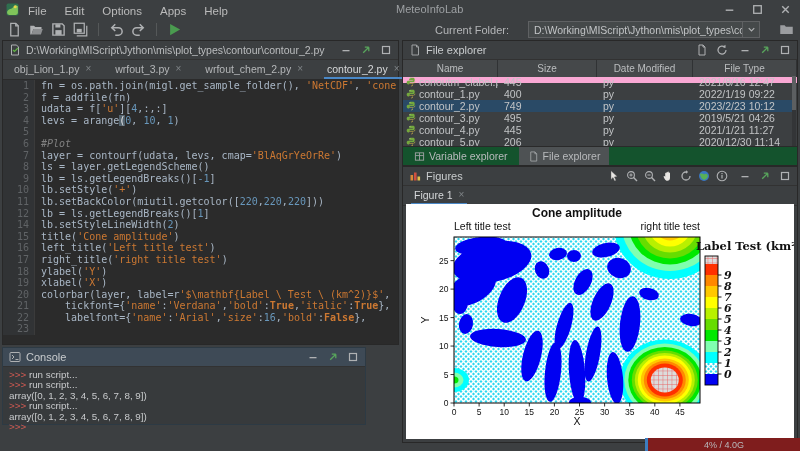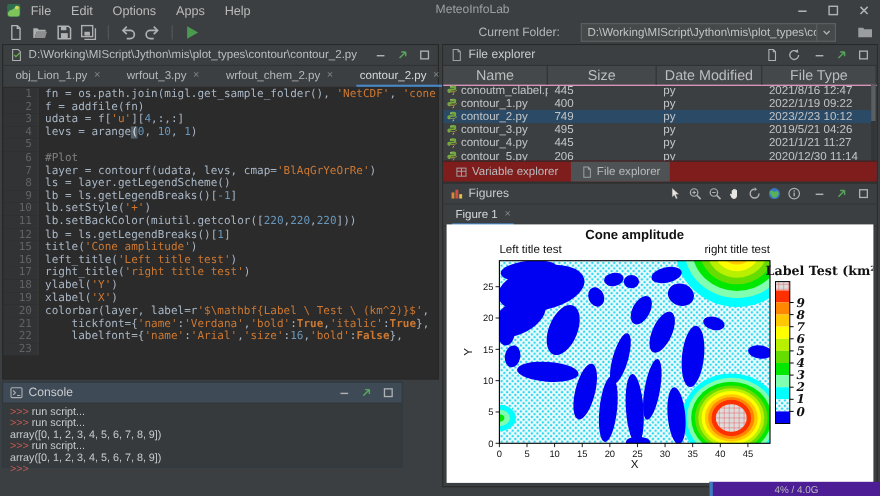--- a/index.html
+++ b/index.html
@@ -31,58 +31,58 @@
   #ed-path{flex:1;font-size:10.5px;color:#bbbdbf;white-space:nowrap;overflow:hidden}
   .tabbar{height:19px;background:#3c3f41;display:flex;align-items:stretch;padding-left:8px;gap:18px;border-bottom:1px solid #323232}
   .tab{display:flex;gap:6px;align-items:center;font-size:10.5px;color:#b5b7b9;padding:0 3px;border-bottom:2px solid transparent;box-sizing:border-box}
   .tab.active{border-bottom-color:#4a88c7;color:#d6d8da}
   .tab .x{color:#7f8487;font-size:10px}
   #code{position:absolute;top:38px;left:0;right:0;bottom:0;overflow:hidden;font-family:"DejaVu Sans Mono",monospace;background:#2b2b2b;padding-top:1px}
   .cl{display:flex;height:11.6px;line-height:11.6px;font-size:10px}
   .ln{width:26px;text-align:right;padding-right:5px;background:#313335;color:#606366;border-right:1px solid #3b3b3b;flex:none}
   .src{padding-left:6px;white-space:pre}
   .tk-p{color:#a9b7c6}.tk-s{color:#cc7832}.tk-n{color:#6897bb}
-  .tk-c{color:#808080;}.tk-k{color:#cc7832;font-weight:bold}
+  .tk-c{color:#808080;font-style:italic}.tk-k{color:#cc7832;font-weight:bold}
   .tk-x{color:#e6e8ea;background:#54636e}
   
   #console-panel{left:2px;top:347px;width:364px;height:78px;background:#373a3c;border-color:#2d3a44}
   #console-panel .phdr{background:#3e4a56}
   #con-lines{padding:3px 0 0 6px;font-family:Liberation Sans, sans-serif}
   .conl{height:10.4px;line-height:10.4px;font-size:9.8px;white-space:pre;color:#c9cbcd}
   .prompt{color:#d25a52}
   
   #fe-panel{left:402px;top:40px;width:396px;height:126px}
-  #fe-cols{height:17px;background:#45484a;display:grid;grid-template-columns:95px 99px 96px 1fr;font-size:13px;color:#bbbdbf;border-bottom:1px solid #f9a8d4}
+  #fe-cols{height:17px;background:#45484a;display:grid;grid-template-columns:95px 99px 96px 1fr;font-size:10px;color:#bbbdbf;border-bottom:6px solid #f9a8d4}
   .fe-col{display:flex;align-items:center;justify-content:center;border-right:1px solid #303234;overflow:hidden}
   #fe-rows{position:absolute;top:35px;left:0;right:5px;height:73px;overflow:hidden}
   .fe-row{display:grid;grid-template-columns:95px 99px 96px 1fr;height:12px;align-items:center;font-size:10.5px;color:#c2c4c6}
   .fe-row.sel{background:#2a4a66}
   .cell-name{display:flex;align-items:center;gap:3px;padding-left:3px;white-space:nowrap;overflow:hidden}
   .cell-name .ic{width:10px;height:10px}
   .cell{padding-left:6px;white-space:nowrap;overflow:hidden}
   #fe-scroll{position:absolute;right:1px;top:35px;width:4px;height:73px;background:#333537}
   #fe-thumb{width:4px;height:34px;background:#5c5f61}
-  #fe-tabs{position:absolute;bottom:0;left:0;right:0;height:18px;background:#7f1d1d;display:flex;align-items:center;padding-left:2px;gap:2px;border-top:1px solid #2a2a2a}
+  #fe-tabs{position:absolute;bottom:0;left:0;right:0;height:18px;background:#14532d;display:flex;align-items:center;padding-left:2px;gap:2px;border-top:1px solid #2a2a2a}
   .fe-tab{display:flex;align-items:center;gap:4px;height:18px;padding:0 9px;font-size:10.5px;color:#b8babc}
   .fe-tab.active{background:#4e5254}
   .fe-tab .ic{width:11px;height:11px}
   
   #fig-panel{left:402px;top:166px;width:396px;height:277px}
   #fig-toolbar{display:flex;gap:6px;align-items:center}
   #fig-toolbar .ic{width:12px;height:12px}
   #fig-canvas{position:absolute;left:3px;right:3px;top:37px;bottom:3px;background:#ffffff}
   #figsvg{position:absolute;left:0;top:0}
   .axt{font:8.5px "Liberation Sans",sans-serif;fill:#111}
   .cbt{font:italic bold 11px "DejaVu Serif",serif;fill:#111}
   .cbl{font:bold 11.5px "DejaVu Serif",serif;fill:#111}
   .ftit{font:bold 12px "Liberation Sans",sans-serif;fill:#111}
   .fsub{font:10.5px "Liberation Sans",sans-serif;fill:#111}
   .faxis{font:10.5px "Liberation Sans",sans-serif;fill:#111}
   
-  #mem{position:absolute;right:0;bottom:0;width:152px;height:13px;background:#4c1d95;border-left:3px solid #3d7dbf;display:flex;align-items:center;justify-content:center;font-size:9px;color:#b8babc}
+  #mem{position:absolute;right:0;bottom:0;width:152px;height:13px;background:#7f1d1d;border-left:3px solid #3d7dbf;display:flex;align-items:center;justify-content:center;font-size:9px;color:#b8babc}
 </style>
 </head>
 <body>
 
 <div id="menubar">
   <span class="ic">
       <svg viewBox="0 0 12 12">
         <rect x=".5" y=".5" width="11" height="11" rx="1.5" fill="#2f6f4f"></rect>
         <path d="M1 8c2-3 4-2 5.5-4S10 2 11 3v6a2 2 0 0 1-2 2H3a2 2 0 0 1-2-2z" fill="#7fc45a"></path>
         <circle cx="8.5" cy="3.5" r="1.4" fill="#e8d44a"></circle>
@@ -261,20 +261,24 @@
         <span class="ln">10</span>
         <span class="src"><span class="tk-p">lb.setStyle(</span><span class="tk-s">'+'</span><span class="tk-p">)</span></span>
       </div>
       <div class="cl">
         <span class="ln">11</span>
         <span class="src"><span class="tk-p">lb.setBackColor(miutil.getcolor([</span><span class="tk-n">220</span><span class="tk-p">,</span><span class="tk-n">220</span><span class="tk-p">,</span><span class="tk-n">220</span><span class="tk-p">]))</span></span>
       </div>
       <div class="cl">
         <span class="ln">12</span>
         <span class="src"><span class="tk-p">lb = ls.getLegendBreaks()[</span><span class="tk-n">1</span><span class="tk-p">]</span></span>
+      </div>
+      <div class="cl">
+        <span class="ln">14</span>
+        <span class="src"><span class="tk-p">lb.setStyleLineWidth(</span><span class="tk-n">2</span><span class="tk-p">)</span></span>
       </div>
       <div class="cl">
         <span class="ln">15</span>
         <span class="src"><span class="tk-p">title(</span><span class="tk-s">'Cone amplitude'</span><span class="tk-p">)</span></span>
       </div>
       <div class="cl">
         <span class="ln">16</span>
         <span class="src"><span class="tk-p">left_title(</span><span class="tk-s">'Left title test'</span><span class="tk-p">)</span></span>
       </div>
       <div class="cl">

